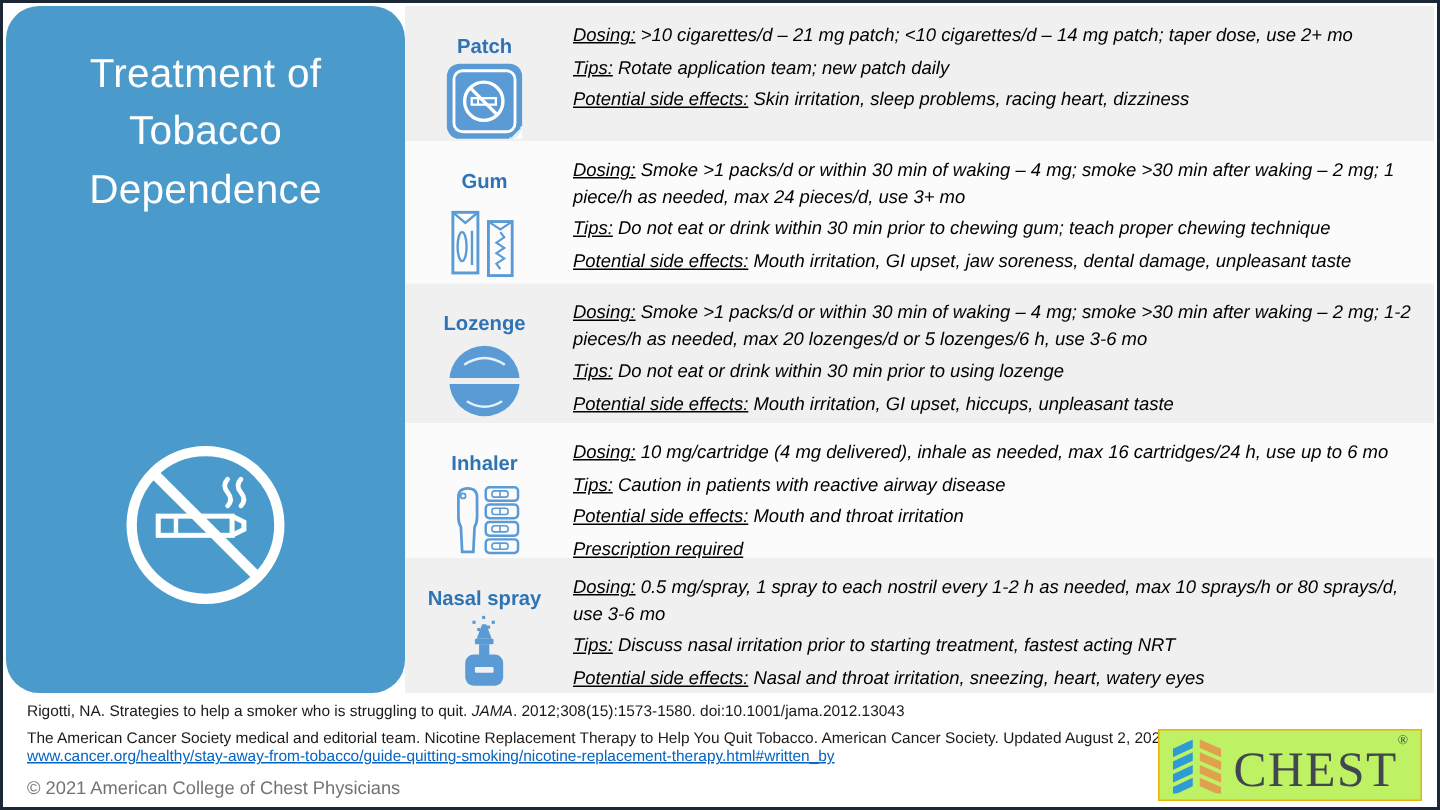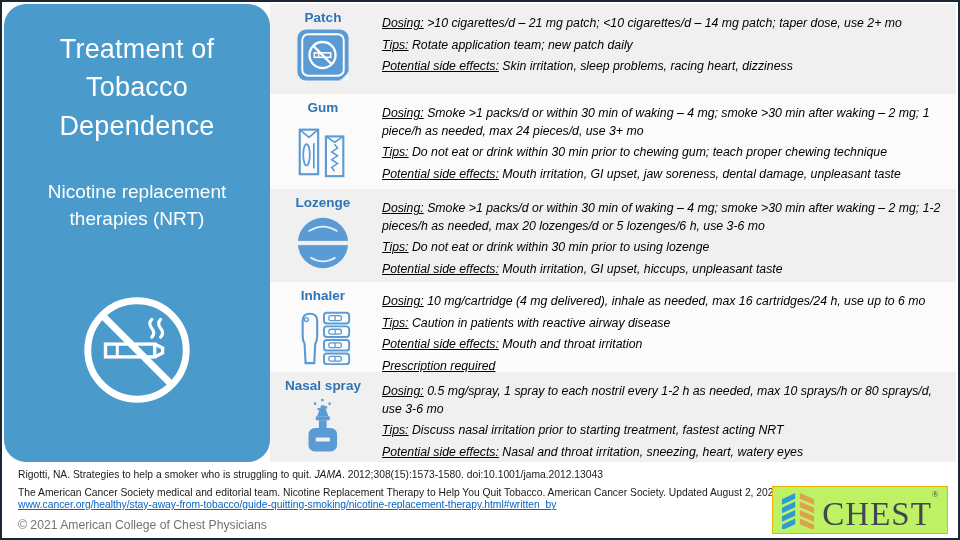--- a/index.html
+++ b/index.html
@@ -22,21 +22,21 @@
     margin:34px auto 0;width:232px;font-size:19px;line-height:1.4;font-weight:400;
   }
   .nosmoke-wrap{position:absolute;left:0;right:0;top:282px;display:flex;justify-content:center;}
   
   .rows{position:absolute;left:268px;top:2px;right:2px;height:458px;}
   .row{display:flex;overflow:hidden;}
   .row.gray{background:#f0f0f0;}
   .row.lite{background:#fbfbfb;}
   .iconcol{
     width:106px;flex:0 0 106px;display:flex;flex-direction:column;
-    align-items:center;padding-top:4px;
+    align-items:center;padding-top:17px;
   }
   .rowlabel{font-size:13.5px;font-weight:700;color:#2e74b5;margin:2px 0 3px;}
   .textcol{flex:1;padding:7px 8px 0 2px;font-size:12.3px;line-height:17.5px;color:#000;}
   .textcol p{margin:4px;font-style:italic;}
   .u{text-decoration:underline;}
   
   .footer{position:absolute;left:2px;right:2px;top:460px;bottom:2px;background:#fff;padding:4px 0 0 14px;}
   .cite{font-size:10.3px;color:#1a1a1a;margin:3px 0 0;}
   .cite .jrnl{font-style:italic;}
   .cite2{margin-top:7px;}
@@ -55,21 +55,20 @@
   }
   .wordmark sup{font-size:9px;vertical-align:28px;letter-spacing:0;}
 </style>
 </head>
 <body>
 
 <div class="slide">
 
   <div class="sidebar">
     <div class="title">Treatment of Tobacco Dependence</div>
-    <div class="subtitle">Nicotine replacement therapies (NRT)</div>
     <div class="nosmoke-wrap">
       <svg width="128" height="128" viewBox="0 0 130 130">
         <circle cx="65" cy="65" r="50" fill="none" stroke="#ffffff" stroke-width="7"></circle>
         <rect x="33" y="59" width="50" height="13" fill="none" stroke="#ffffff" stroke-width="3.4"></rect>
         <line x1="45" y1="59" x2="45" y2="72" stroke="#ffffff" stroke-width="3"></line>
         <path d="M83,59 L91,63 L91,68 L83,72" fill="none" stroke="#ffffff" stroke-width="3.4"></path>
         <path d="M80,52 q4,-4 0,-9 q-4,-5 0,-9" fill="none" stroke="#ffffff" stroke-width="3.2" stroke-linecap="round"></path>
         <path d="M89,52 q4,-4 0,-9 q-4,-5 0,-9" fill="none" stroke="#ffffff" stroke-width="3.2" stroke-linecap="round"></path>
         <line x1="31" y1="31" x2="99" y2="99" stroke="#ffffff" stroke-width="7"></line>
       </svg>

